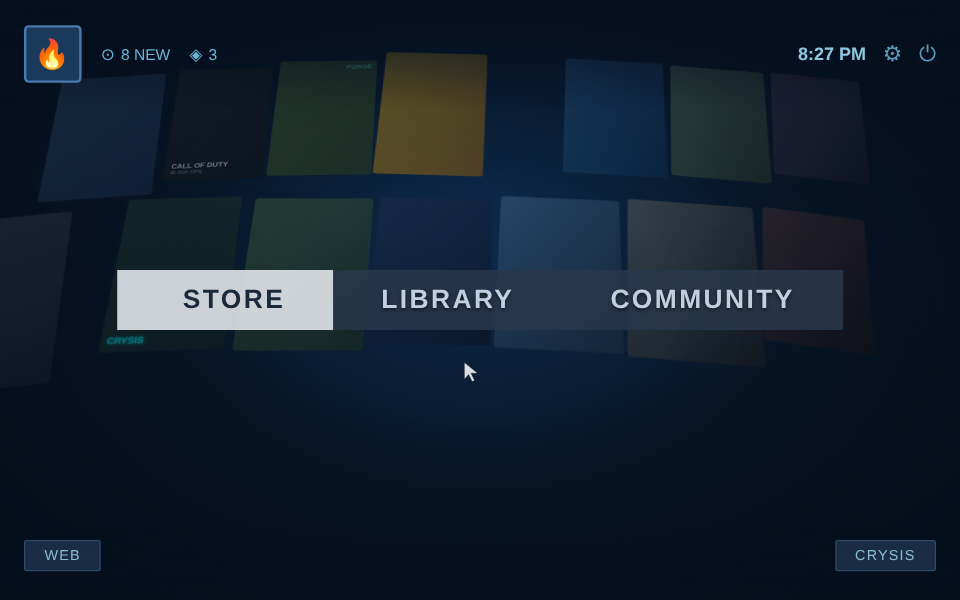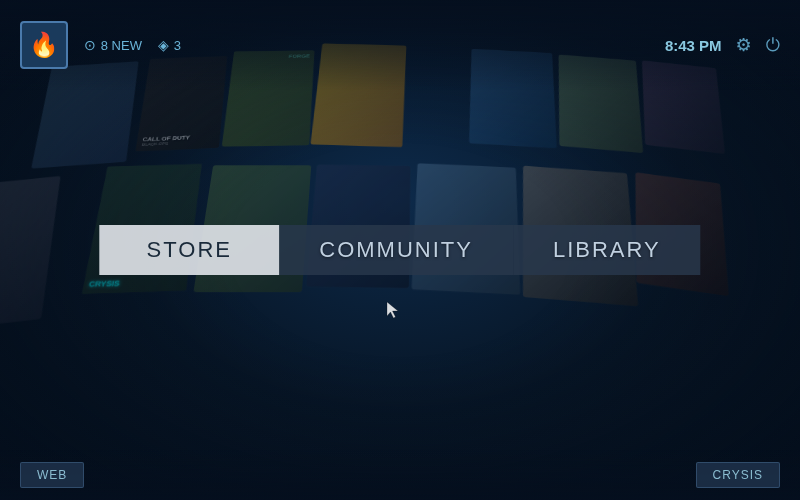--- a/index.html
+++ b/index.html
@@ -157,43 +157,43 @@
       transform: translate(-50%, -50%);
       display: flex;
       align-items: center;
       z-index: 20;
       gap: 0;
     }
 
     .nav-tab {
       padding: 12px 40px;
       font-size: 22px;
-      font-weight: normal;
+      font-weight: bold;
       letter-spacing: 2px;
       cursor: pointer;
-      text-align: center;
+      text-align: right;
       min-width: 180px;
     }
 
     .nav-tab.active {
       background: rgba(220, 225, 230, 0.92);
       color: #1a2a3a;
       text-shadow: none;
     }
 
     .nav-tab.inactive {
       background: rgba(40, 55, 75, 0.85);
       color: #c0d0e0;
       text-shadow: 0 1px 3px rgba(0,0,0,0.5);
     }
 
     
     .footer {
       position: absolute;
-      bottom: 0;
+      bottom: 12px;
       left: 0;
       right: 0;
       height: 50px;
       display: flex;
       align-items: center;
       justify-content: space-between;
       padding: 0 20px;
       background: linear-gradient(to top, rgba(5,15,30,0.9) 0%, transparent 100%);
       z-index: 10;
     }
@@ -267,30 +267,30 @@
       <span class="notif-icon">⊙</span>
       <span>8 NEW</span>
     </div>
     <div class="notif-item">
       <span class="notif-icon">◈</span>
       <span>3</span>
     </div>
   </div>
 
   <div class="header-right">
-    <span class="time-display">8:43 PM</span>
+    <span class="time-display">8:27 PM</span>
     <span class="header-icon-btn">⚙</span>
     <span class="header-icon-btn">⏻</span>
   </div>
 </div>
 
 <div class="nav-bar">
   <div class="nav-tab active">STORE</div>
+  <div class="nav-tab inactive">LIBRARY</div>
   <div class="nav-tab inactive">COMMUNITY</div>
-  <div class="nav-tab inactive">LIBRARY</div>
 </div>
 
 <svg class="cursor-arrow" viewBox="0 0 16 20" fill="none" xmlns="http://www.w3.org/2000/svg">
   <path d="M2 2 L2 16 L5.5 12 L8.5 18 L10.5 17 L7.5 11 L13 11 Z" fill="white" stroke="rgba(0,0,0,0.5)" stroke-width="0.5"></path>
 </svg>
 
 <div class="footer">
   <button class="footer-btn">WEB</button>
   <button class="footer-btn">CRYSIS</button>
 </div>

